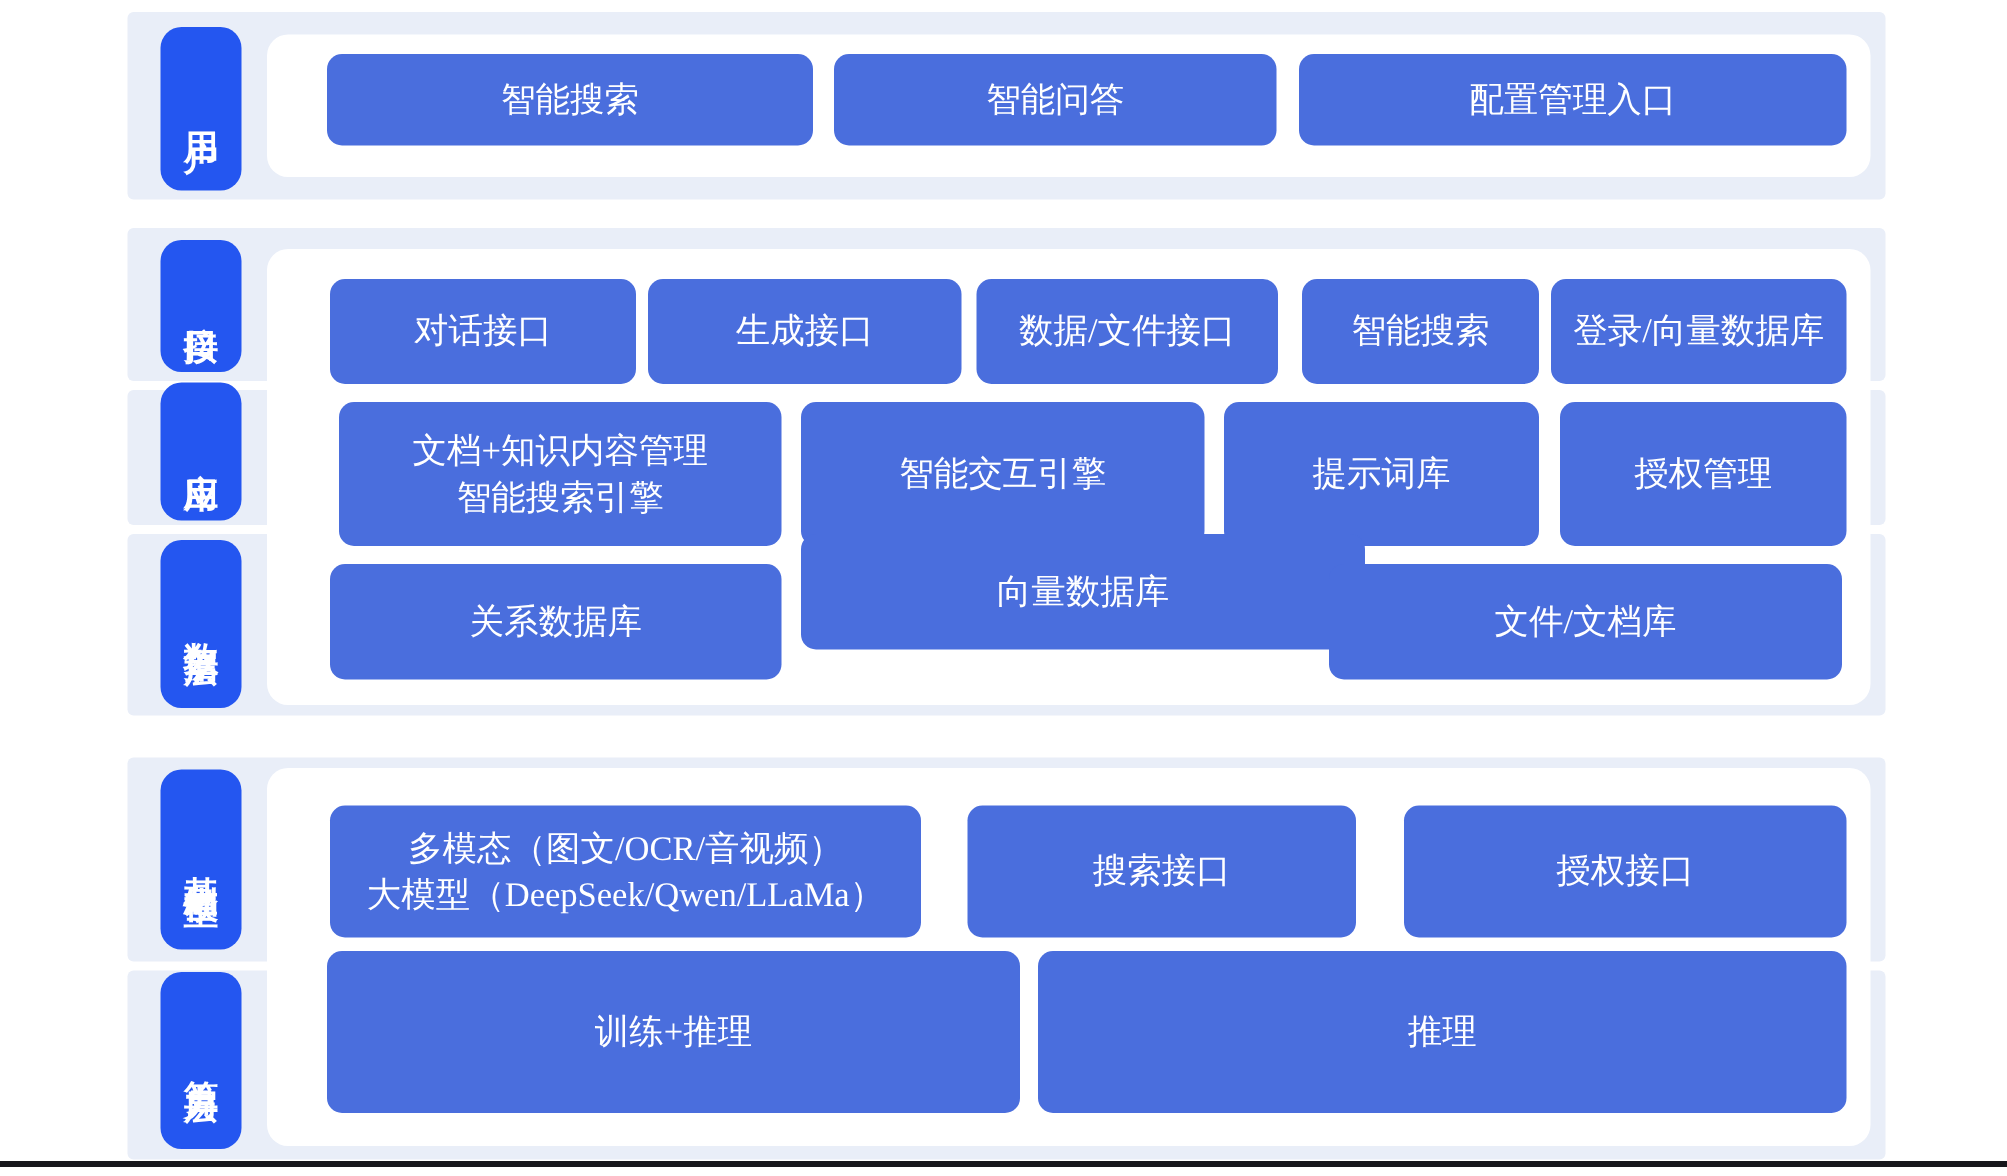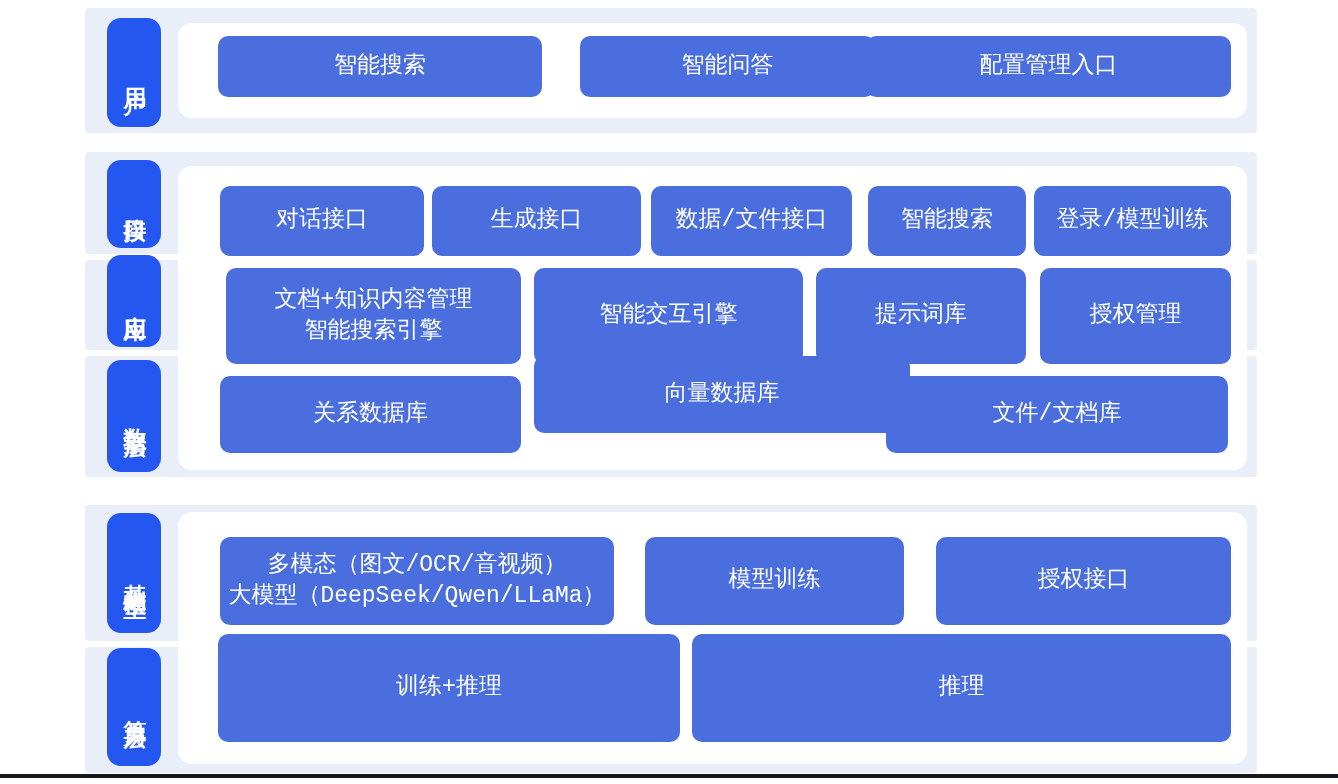--- a/index.html
+++ b/index.html
@@ -1,18 +1,18 @@
 <!DOCTYPE html>
 <html><head>
 <meta charset="utf-8">
 <style>
   html, body { margin:0; padding:0; background:#ffffff; }
   .canvas {
     position:relative; width:1338px; height:784px; background:#ffffff;
-    font-family:Liberation Mono, monospace; overflow:hidden;
+    font-family:Liberation Serif, serif; overflow:hidden;
   }
   .content { position:absolute; left:85px; top:0; width:1172px; height:784px; }
   .band { position:absolute; left:0; width:1172px; background:#e9eef8; border-radius:4px; }
   .pill {
     position:absolute; left:22px; width:54px; background:#2456f0; border-radius:14px;
     color:#ffffff; font-weight:bold; font-size:23px;
     display:flex; align-items:center; justify-content:center;
     writing-mode:vertical-rl; text-orientation:upright; letter-spacing:4px;
   }
   .panel { position:absolute; left:93px; width:1069px; background:#ffffff; border-radius:14px; }
@@ -44,41 +44,41 @@
     <div class="pill" style="top:18px;  height:109px;">用户</div>
     <div class="pill" style="top:160px; height:88px;">接口</div>
     <div class="pill" style="top:255px; height:92px;">应用</div>
     <div class="pill" style="top:360px; height:112px;">数据层</div>
     <div class="pill" style="top:513px; height:120px;">基础模型</div>
     <div class="pill" style="top:648px; height:118px;">算力层</div>
 
     <div class="box" style="top:36px; height:61px; left:133px; width:324px;">
       <span>智能搜索</span>
     </div>
-    <div class="box" style="top:36px; height:61px; left:471px; width:295px;margin-left:24px;">
+    <div class="box" style="top:36px; height:61px; left:471px; width:295px;">
       <span>智能问答</span>
     </div>
     <div class="box" style="top:36px; height:61px; left:781px; width:365px;">
       <span>配置管理入口</span>
     </div>
 
     <div class="box" style="top:186px; height:70px; left:135px; width:204px;">
       <span>对话接口</span>
     </div>
     <div class="box" style="top:186px; height:70px; left:347px; width:209px;">
       <span>生成接口</span>
     </div>
     <div class="box" style="top:186px; height:70px; left:566px; width:201px;">
       <span>数据/文件接口</span>
     </div>
     <div class="box" style="top:186px; height:70px; left:783px; width:158px;">
       <span>智能搜索</span>
     </div>
     <div class="box" style="top:186px; height:70px; left:949px; width:197px;">
-      <span>登录/模型训练</span>
+      <span>登录/向量数据库</span>
     </div>
 
     <div class="box" style="top:268px; height:96px; left:141px; width:295px;">
       <span>文档+知识内容管理</span>
       <span>智能搜索引擎</span>
     </div>
     <div class="box" style="top:268px; height:96px; left:449px; width:269px;">
       <span>智能交互引擎</span>
     </div>
     <div class="box" style="top:268px; height:96px; left:731px; width:210px;">
@@ -96,21 +96,21 @@
     </div>
     <div class="box" style="top:376px; height:77px; left:801px; width:342px;">
       <span>文件/文档库</span>
     </div>
 
     <div class="box" style="top:537px; height:88px; left:135px; width:394px;">
       <span>多模态（图文/OCR/音视频）</span>
       <span>大模型（DeepSeek/Qwen/LLaMa）</span>
     </div>
     <div class="box" style="top:537px; height:88px; left:560px; width:259px;">
-      <span>模型训练</span>
+      <span>搜索接口</span>
     </div>
     <div class="box" style="top:537px; height:88px; left:851px; width:295px;">
       <span>授权接口</span>
     </div>
 
     <div class="box" style="top:634px; height:108px; left:133px; width:462px;">
       <span>训练+推理</span>
     </div>
     <div class="box" style="top:634px; height:108px; left:607px; width:539px;">
       <span>推理</span>

